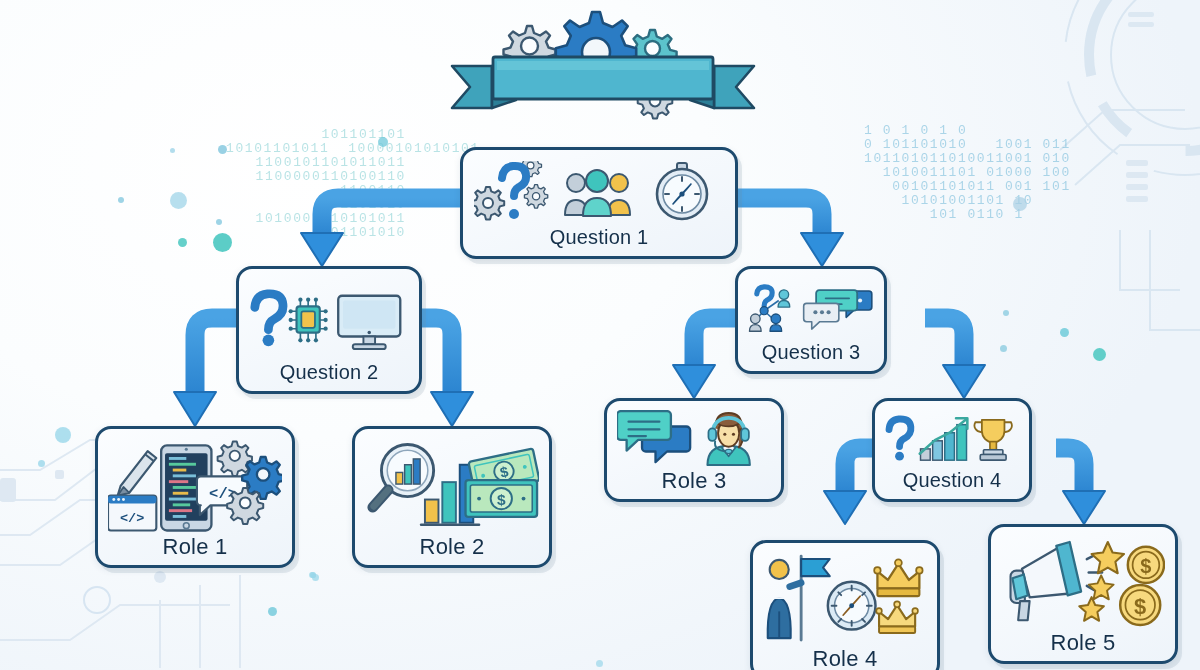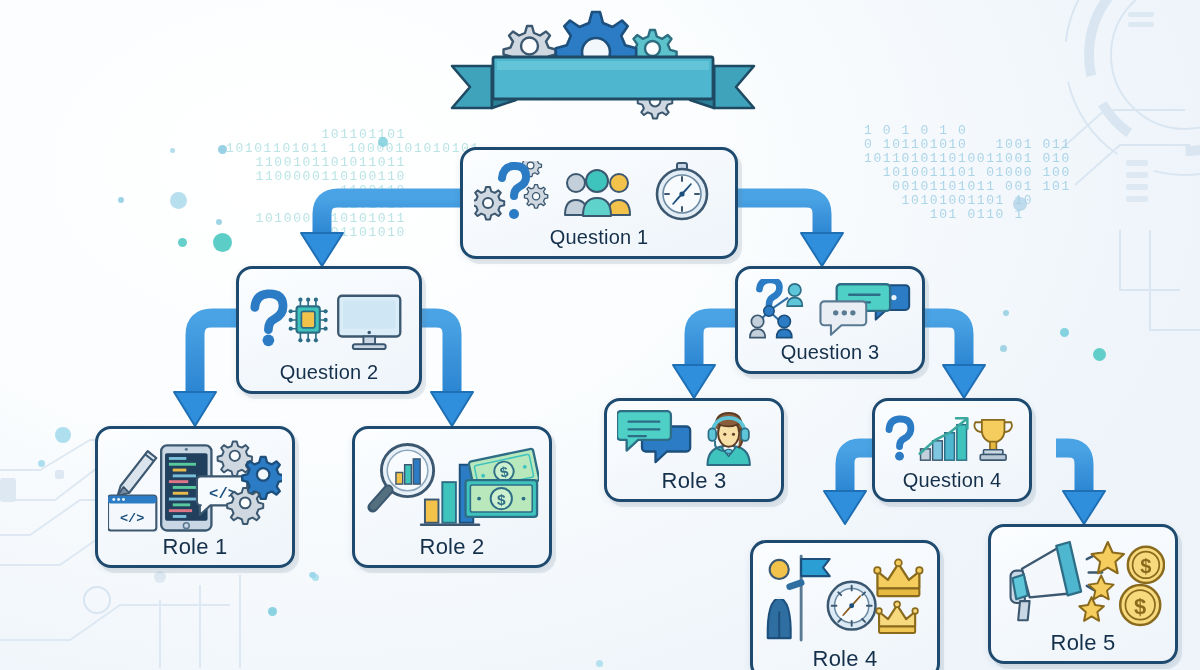--- a/index.html
+++ b/index.html
@@ -70,21 +70,21 @@
     text-align: center;
     width: 100%;
     padding-bottom: 1px;
   }
   .node.question .label { font-size: 20px; }
   .node.role .label { font-size: 22px; }
 
   
   #node-q1 { left: 460px; top: 147px; width: 278px; height: 112px; }
   #node-q2 { left: 236px; top: 266px; width: 186px; height: 128px; }
-  #node-q3 { left: 735px; top: 266px; width: 190px; height: 108px; }
+  #node-q3 { left: 735px; top: 266px; width: 152px; height: 108px; }
   #node-q4 { left: 872px; top: 398px; width: 160px; height: 104px; }
   #node-r1 { left: 95px;  top: 426px; width: 200px; height: 142px; }
   #node-r2 { left: 352px; top: 426px; width: 200px; height: 142px; }
   #node-r3 { left: 604px; top: 398px; width: 180px; height: 104px; }
   #node-r4 { left: 750px; top: 524px; width: 190px; height: 140px; margin-top: 16px; }
   #node-r5 { left: 988px; top: 524px; width: 190px; height: 140px; }
 
   
   #header-banner { position: absolute; left: 448px; top: 4px; width: 310px; height: 120px; }
 </style>

